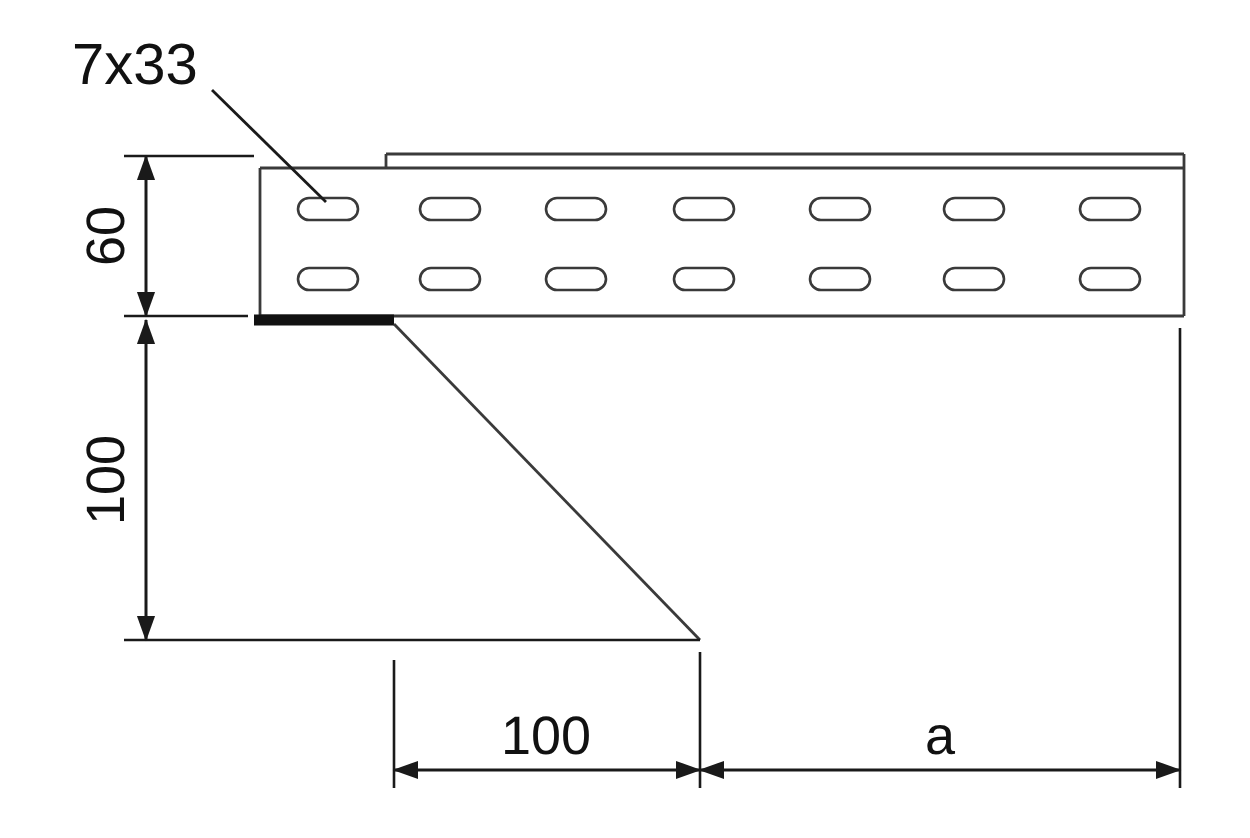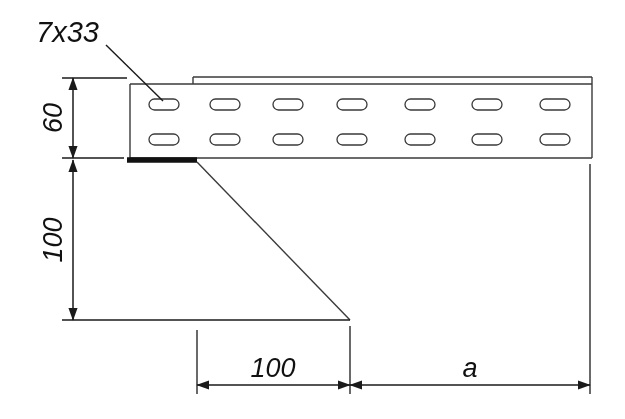--- a/index.html
+++ b/index.html
@@ -7,21 +7,20 @@
     padding: 0;
     background: #ffffff;
   }
   .canvas {
     position: relative;
     width: 625px;
     height: 419px;
     background: #ffffff;
     font-family: "Liberation Sans", sans-serif;
     overflow: hidden;
-    font-style: italic;
   }
   svg { display: block; }
   .object-line {
     stroke: #3a3a3a;
     stroke-width: 1.4;
     fill: none;
   }
   .slot {
     stroke: #3a3a3a;
     stroke-width: 1.3;

